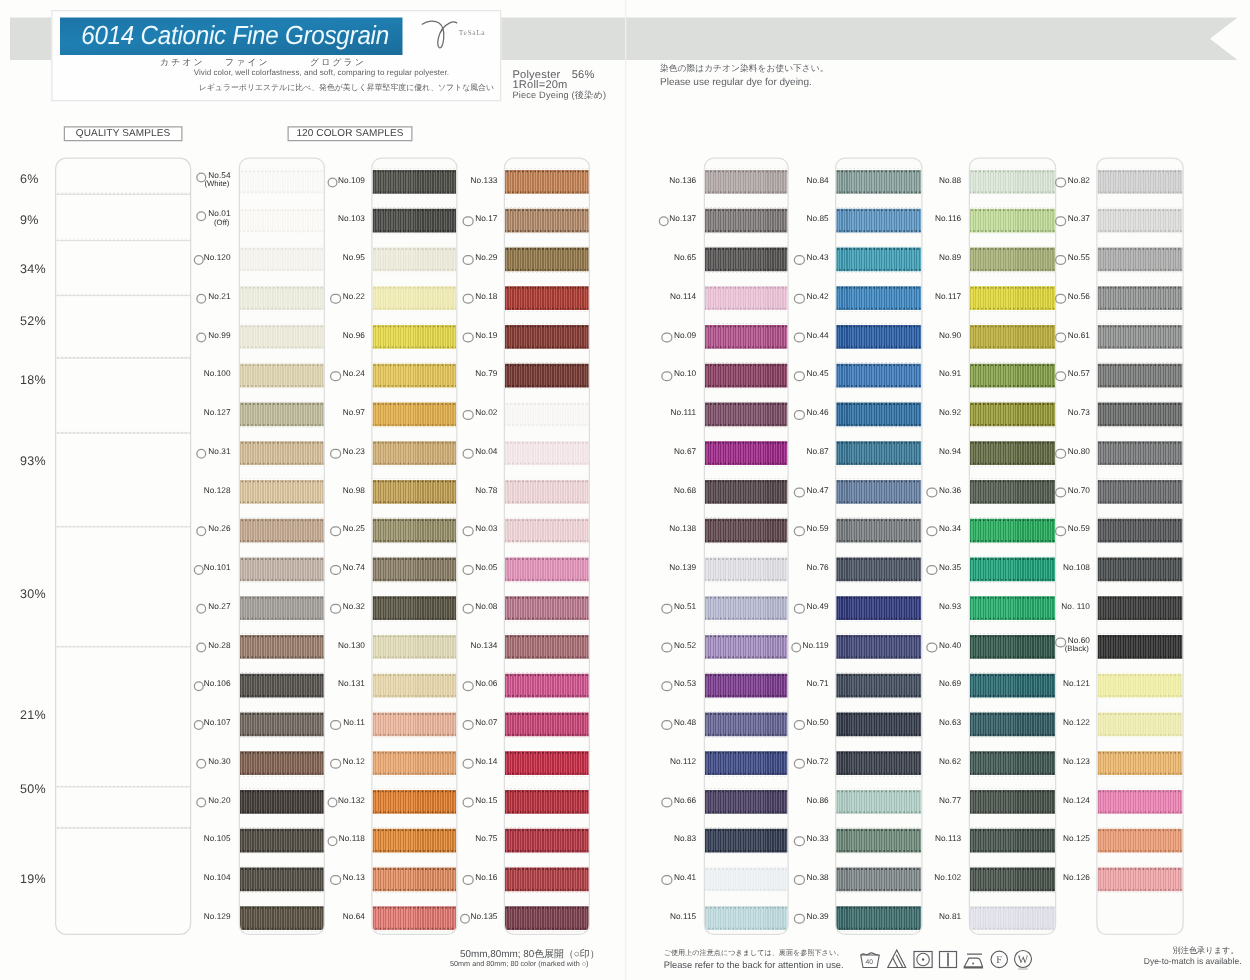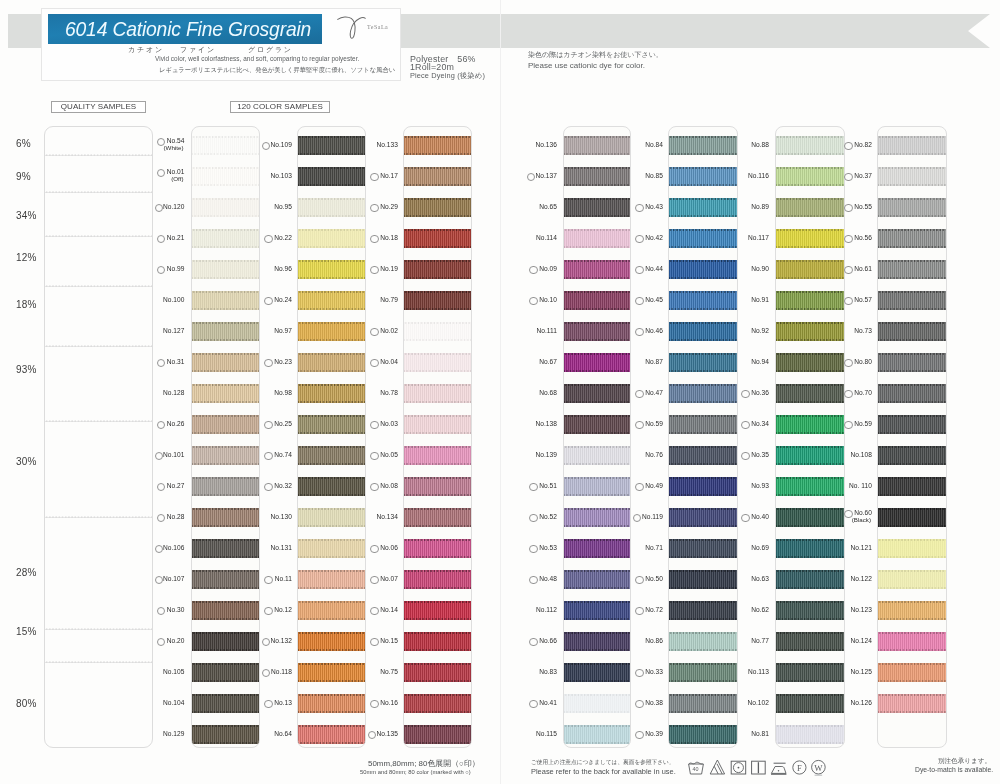--- a/index.html
+++ b/index.html
@@ -73,34 +73,34 @@
   <div class="desc" style="left:155px;top:55px;">Vivid color, well colorfastness, and soft, comparing to regular polyester.</div>
   <div class="desc descjp" style="left:159px;top:66px;">レギュラーポリエステルに比べ、発色が美しく昇華堅牢度に優れ、ソフトな風合い</div>
   <svg class="logo" viewBox="0 0 64 40">
     <path d="M5.0 9.8 C10.5 6.0, 18.2 5.4, 23.0 8.6 C27.0 11.4, 28.6 18.2, 27.9 25.4 C27.3 31.6, 25.6 35.4, 23.6 35.1 C21.7 34.8, 21.0 30.4, 22.2 25.0 C23.8 18.0, 28.3 11.3, 34.0 8.6 C37.0 7.2, 40.2 7.2, 41.8 8.4" fill="none" stroke="#6b6b6b" stroke-width="1.35" stroke-linecap="round"></path>
   </svg>
   <div class="logo-txt">TeSaLa</div>
   <div class="spec" style="left:410px;top:52.5px;">Polyester　56%</div>
   <div class="spec" style="left:410px;top:61.8px;">1Roll=20m</div>
   <div class="spec" style="left:410px;top:71.1px;font-size:8px;transform:scale(0.92);transform-origin:left top;">Piece Dyeing (後染め)</div>
   <div class="dyenote" style="left:528px;top:50px;font-size:8px;transform:scale(0.875);transform-origin:left top;">染色の際はカチオン染料をお使い下さい。</div>
-  <div class="dyenote" style="left:528px;top:61px;font-size:8px;">Please use cationic dye for color.</div>
+  <div class="dyenote" style="left:528px;top:61px;font-size:8px;">Please use regular dye for dyeing.</div>
   <div class="chip" style="left:51px;top:101px;width:93px;">QUALITY SAMPLES</div>
   <div class="chip" style="left:230px;top:101px;width:98px;">120 COLOR SAMPLES</div>
   <div class="qual"></div>
   <div class="pct" style="left:16px;top:138px;">6%</div>
   <div class="pct" style="left:16px;top:171px;">9%</div>
   <div class="pct" style="left:16px;top:209.5px;">34%</div>
-  <div class="pct" style="left:16px;top:252px;">12%</div>
+  <div class="pct" style="left:16px;top:252px;">52%</div>
   <div class="pct" style="left:16px;top:298.5px;text-align:right;">18%</div>
   <div class="pct" style="left:16px;top:364px;">93%</div>
-  <div class="pct" style="left:16px;top:456px;">30%</div>
-  <div class="pct" style="left:16px;top:567px;">28%</div>
-  <div class="pct" style="left:16px;top:626px;">15%</div>
-  <div class="pct" style="left:16px;top:697.5px;">80%</div>
+  <div class="pct" style="left:16px;top:470px;">30%</div>
+  <div class="pct" style="left:16px;top:567px;">21%</div>
+  <div class="pct" style="left:16px;top:626px;">50%</div>
+  <div class="pct" style="left:16px;top:697.5px;">19%</div>
   <div class="qline" style="top:154px;"></div>
   <div class="qline" style="top:191px;"></div>
   <div class="qline" style="top:235px;"></div>
   <div class="qline" style="top:285px;"></div>
   <div class="qline" style="top:345px;"></div>
   <div class="qline" style="top:420px;"></div>
   <div class="qline" style="top:516px;"></div>
   <div class="qline" style="top:628px;"></div>
   <div class="qline" style="top:661px;"></div>
   <div class="swatchbox" style="left:191px;top:126.0px;width:67px;height:619.5px;">
@@ -472,21 +472,21 @@
   <div class="sub" style="right:129px;top:516.3px;">(Black)</div>
   <div class="lbl" style="right:128px;top:543.9px;">No.121</div>
   <div class="lbl" style="right:128px;top:574.9px;">No.122</div>
   <div class="lbl" style="right:128px;top:605.9px;">No.123</div>
   <div class="lbl" style="right:128px;top:636.9px;">No.124</div>
   <div class="lbl" style="right:128px;top:667.9px;">No.125</div>
   <div class="lbl" style="right:128px;top:698.9px;">No.126</div>
   <div class="foot" style="left:368px;top:758px;font-size:9px;transform:scale(0.88);transform-origin:left top;">50mm,80mm; 80色展開（○印）</div>
   <div class="foot" style="left:360px;top:769px;font-size:5.8px;">50mm and 80mm; 80 color (marked with ○)</div>
   <div class="foot" style="left:531px;top:757.5px;font-size:8px;transform:scale(0.71);transform-origin:left top;">ご使用上の注意点につきましては、裏面を参照下さい。</div>
-  <div class="foot" style="left:531px;top:767px;font-size:7.45px;">Please refer to the back for available in use.</div>
+  <div class="foot" style="left:531px;top:767px;font-size:7.45px;">Please refer to the back for attention in use.</div>
   <div class="foot" style="left:938px;top:756px;font-size:8px;transform:scale(0.82);transform-origin:left top;">別注色承ります。</div>
   <div class="foot" style="left:915px;top:766px;font-size:6.8px;">Dye-to-match is available.</div>
   <svg class="careicon" style="left:687px;top:757.5px;" viewBox="0 0 17 19">
       <path d="M1.6 6.0 L16.4 6.0 L14.6 16 L3.4 16 Z" fill="none" stroke="#5b5d60" stroke-width="0.9"></path>
       <path d="M1.9 6.0 C4.2 3.3, 5.6 7.5, 8.3 5.0 C10.9 2.6, 12.6 6.6, 15.6 6.0" fill="none" stroke="#5b5d60" stroke-width="0.9"></path>
       <text x="8.4" y="13.3" font-size="5.4" text-anchor="middle" fill="#5b5d60" font-family="Liberation Sans,sans-serif">40</text>
     </svg>
   <svg class="careicon" style="left:709px;top:757.5px;" viewBox="0 0 17 19">
       <path d="M8.4 2.0 L15.6 16 L1.2 16 Z" fill="none" stroke="#5b5d60" stroke-width="0.9"></path>
       <path d="M5.2 8.2 L9.2 16 M8.0 5.8 L13.2 16" fill="none" stroke="#5b5d60" stroke-width="0.9"></path>

